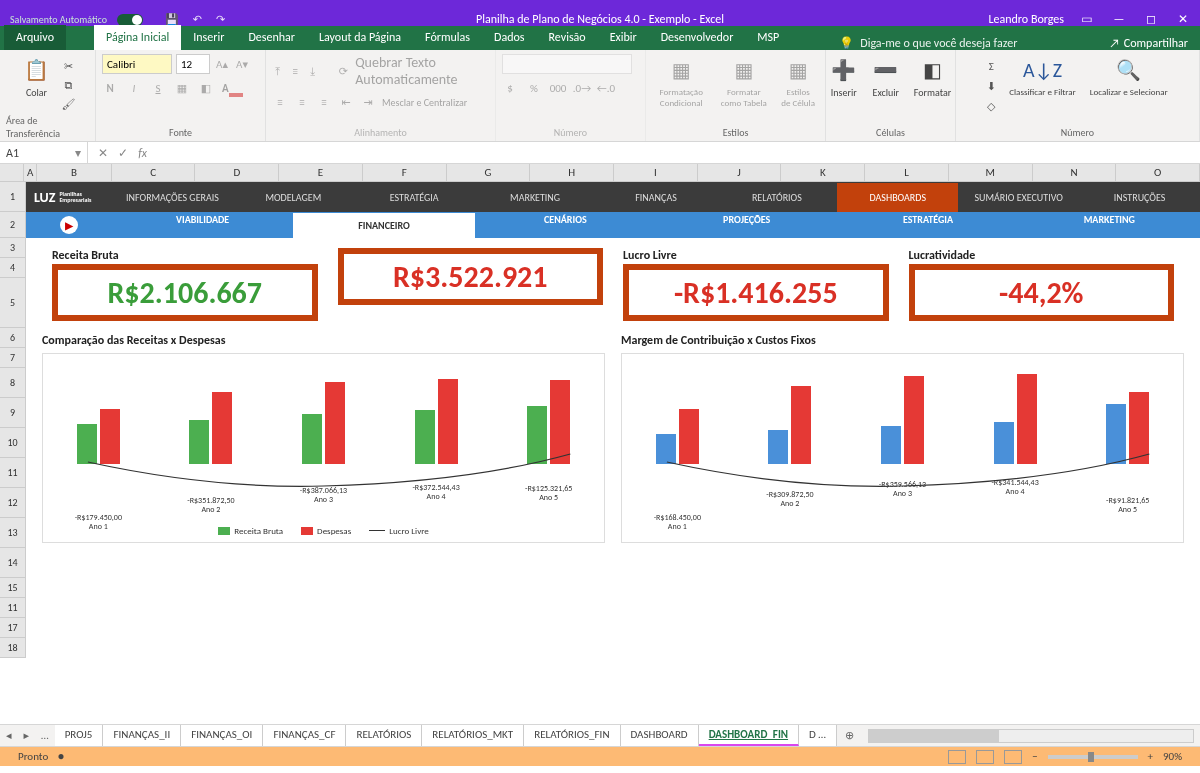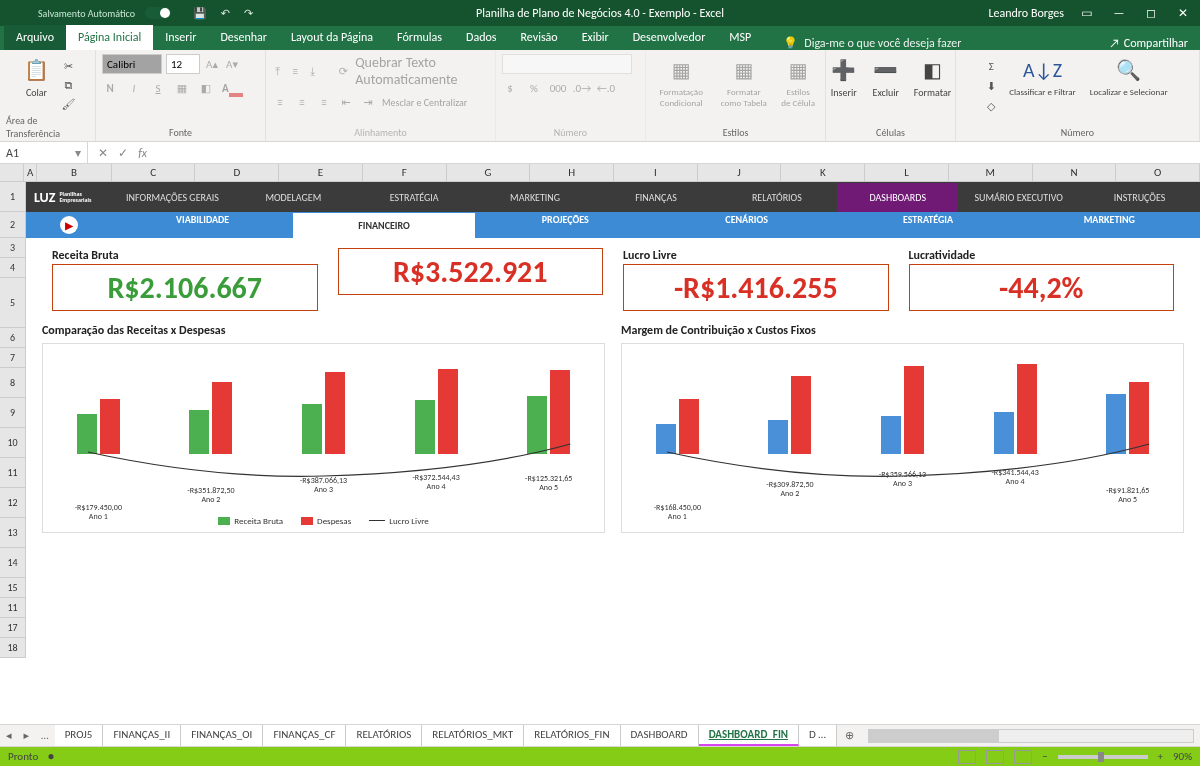--- a/index.html
+++ b/index.html
@@ -1,46 +1,46 @@
 <!DOCTYPE html>
 <html><head>
 <meta charset="utf-8">
 <style>
 * { margin: 0; padding: 0; box-sizing: border-box; font-family: "Segoe UI", Calibri, sans-serif; }
 body { background: #fff; font-size: 11px; color: #444; user-select: none; overflow: hidden; }
 
 
-.titlebar { background: #14532d; height: 26px; display: flex; align-items: center; color: #fff; position: relative; padding-left: 28px; }
+.titlebar { background: #6d28d9; height: 26px; display: flex; align-items: flex-end; color: #fff; position: relative; }
 .titlebar .left { display: flex; align-items: center; gap: 10px; padding-left: 10px; }
 .titlebar .autosave { font-size: 10px; color: #c8e6d5; }
 .titlebar .qat { display: flex; gap: 14px; margin-left: 12px; }
 .titlebar .qat span { opacity: .85; cursor: pointer; }
 .titlebar .center { position: absolute; left: 50%; transform: translateX(-50%); font-size: 12px; }
 .titlebar .right { margin-left: auto; display: flex; align-items: center; gap: 14px; padding-right: 8px; font-size: 12px; }
 .titlebar .winbtn { width: 18px; text-align: center; cursor: pointer; }
 
 
-.menutabs { background: #217346; height: 24px; display: flex; align-items: flex-end; color: #fff; font-size: 12px; padding-left: 4px; position: relative; }
+.menutabs { background: #217346; height: 24px; display: flex; align-items: flex-end; color: #fff; font-size: 12px; padding-left: 4px; position: relative; gap: 28px; }
 .menutabs .tab { padding: 5px 12px 6px; cursor: pointer; }
 .menutabs .tab.file { background: #185c37; }
 .menutabs .tab.active { background: #fff; color: #217346; }
 .menutabs .tellme { margin-left: 20px; display: flex; align-items: center; gap: 6px; opacity: .9; }
 .menutabs .share { margin-left: auto; padding-right: 12px; display: flex; align-items: center; gap: 4px; cursor: pointer; }
 
 
 .ribbon { background: #f3f2f1; border-bottom: 1px solid #d6d6d6; height: 92px; display: flex; font-size: 11px; }
 .rgroup { border-right: 1px solid #e1e1e1; padding: 4px 6px 2px; display: flex; flex-direction: column; justify-content: space-between; align-items: center; }
 .rgroup .body { display: flex; align-items: flex-start; gap: 6px; flex: 1; }
 .rgroup .label { font-size: 10px; color: #666; padding-top: 2px; }
 .bigbtn { display: flex; flex-direction: column; align-items: center; gap: 2px; padding: 2px 4px; cursor: pointer; color: #444; font-size: 10px; }
 .bigbtn .ico { width: 28px; height: 28px; display: flex; align-items: center; justify-content: center; font-size: 20px; }
 .stack { display: flex; flex-direction: column; gap: 3px; }
 .rowicons { display: flex; gap: 4px; align-items: center; }
 .rowicons span, .rowicons select, .rowicons input { cursor: pointer; }
-.fontname { width: 60px; height: 20px; border: 1px solid #ccc; font-size: 11px; padding: 0 4px; background: #a3a3a3; }
+.fontname { width: 70px; height: 20px; border: 1px solid #ccc; font-size: 11px; padding: 0 4px; background: #fef9c3; }
 .fontsize { width: 34px; height: 20px; border: 1px solid #ccc; font-size: 11px; padding: 0 4px; background: #fff; }
 .mini { width: 16px; height: 16px; display: inline-flex; align-items: center; justify-content: center; color: #555; }
 .dimmed { opacity: .45; }
 .colorswatch { display: inline-block; width: 14px; height: 4px; background: #c00; position: relative; top: 5px; }
 
 
 .fxbar { height: 22px; border-bottom: 1px solid #d6d6d6; display: flex; align-items: center; background: #fff; font-size: 12px; }
 .namebox { width: 88px; border-right: 1px solid #d6d6d6; padding: 0 6px; height: 100%; display: flex; align-items: center; }
 .fxicons { display: flex; gap: 10px; padding: 0 10px; color: #888; }
 .fxinput { flex: 1; padding: 0 6px; }
@@ -51,33 +51,33 @@
 .colheads .corner { width: 26px; border-right: 1px solid #ccc; background: #e6e6e6; }
 .colheads .ch { border-right: 1px solid #ccc; text-align: center; line-height: 18px; }
 .rowheads { position: absolute; left: 0; top: 18px; width: 26px; background: #e6e6e6; }
 .rowheads .rh { border-bottom: 1px solid #ccc; border-right: 1px solid #ccc; text-align: center; font-size: 10px; color: #333; }
 .sheetbody { position: absolute; left: 26px; top: 18px; right: 0; bottom: 0; }
 
 
 .dashnav { background: #3b3b3b; height: 30px; display: flex; align-items: center; color: #ddd; font-size: 10px; }
 .dashnav .logo { width: 86px; display: flex; align-items: center; gap: 4px; padding-left: 8px; font-weight: bold; color: #fff; }
 .dashnav .navitem { flex: 1; text-align: center; cursor: pointer; padding: 8px 0; }
-.dashnav .navitem.active { background: #701a75; color: #fff; }
+.dashnav .navitem.active { background: #c2410c; color: #fff; }
 
 .subnav { background: #3d8bd4; height: 26px; display: flex; align-items: center; color: #fff; font-size: 10px; font-weight: bold; }
 .subnav .play { width: 86px; display: flex; justify-content: center; }
 .subnav .play span { background: #fff; color: #c00; border-radius: 50%; width: 18px; height: 18px; display: flex; align-items: center; justify-content: center; }
 .subnav .snitem, .subnav .sn { flex: 1; text-align: center; cursor: pointer; }
 .subnav .sn.active { background: #fff; color: #333; padding: 6px 0; }
 
 
 .kpis { display: flex; gap: 0; padding: 10px 16px 4px; }
 .kpi { flex: 1; padding: 0 10px; }
 .kpi .t { font-size: 12px; font-weight: bold; color: #222; margin-bottom: 2px; }
-.kpi .v { font-size: 30px; font-weight: bold; text-align: center; border: 1px solid #c2410c; padding: 4px 0; }
+.kpi .v { font-size: 30px; font-weight: bold; text-align: center; border: 6px solid #c2410c; padding: 4px 0; }
 .kpi .green { color: #3a9d3a; }
 .kpi .red { color: #d93025; }
 
 
 .charts { display: flex; gap: 16px; padding: 8px 16px; }
 .chartcard { flex: 1; }
 .chartcard .ct { font-size: 12px; font-weight: bold; color: #222; margin-bottom: 6px; }
 .chartbox { border: 1px solid #ddd; height: 190px; position: relative; padding: 10px 6px 28px; }
 .bars { display: flex; align-items: flex-end; height: 100px; gap: 14px; justify-content: space-around; position: relative; }
 .bargrp { display: flex; align-items: flex-end; gap: 3px; flex: 1; justify-content: center; position: relative; }
@@ -92,21 +92,21 @@
 
 .sheettabs { height: 22px; background: #f3f2f1; border-top: 1px solid #d6d6d6; display: flex; align-items: center; font-size: 11px; }
 .sheettabs .navarrow { padding: 0 6px; color: #666; cursor: pointer; }
 .sheettabs .stab { padding: 3px 10px; border-right: 1px solid #ccc; background: #fff; color: #444; cursor: pointer; white-space: nowrap; }
 .sheettabs .stab.active { border-bottom: 2px solid #d946ef; color: #217346; font-weight: bold; text-decoration: underline; }
 .sheettabs .plus { padding: 0 8px; color: #666; cursor: pointer; }
 .sheettabs .hscroll { flex: 1; margin: 0 6px; height: 14px; background: #eee; border: 1px solid #ccc; position: relative; }
 .sheettabs .hscroll .thumb { position: absolute; left: 0; width: 40%; top: 0; bottom: 0; background: #cdcdcd; }
 
 
-.statusbar { height: 20px; background: #84cc16; border-top: 1px solid #d6d6d6; display: flex; align-items: center; font-size: 11px; padding: 0 8px; color: #444; }
+.statusbar { height: 20px; background: #fdba74; border-top: 1px solid #d6d6d6; display: flex; align-items: center; font-size: 11px; padding: 0 18px; color: #444; }
 .statusbar .right { margin-left: auto; display: flex; align-items: center; gap: 10px; }
 .viewbtn { width: 18px; height: 14px; border: 1px solid #999; cursor: pointer; }
 .zoomslider { width: 90px; height: 4px; background: #ccc; position: relative; }
 .zoomslider .zthumb { position: absolute; left: 45%; top: -3px; width: 6px; height: 10px; background: #888; }
 
 svg { display: block; }
 </style>
 </head>
 <body>
 
@@ -364,22 +364,22 @@
         </div>
     </div>
 
     <div class="subnav">
       <div class="play">
           <span>▶</span>
         </div>
       <div id="subnav-items" style="display:flex;flex:1;">
           <div class="sn">VIABILIDADE</div>
           <div class="sn active">FINANCEIRO</div>
+          <div class="sn">CENÁRIOS</div>
           <div class="sn">PROJEÇÕES</div>
-          <div class="sn">CENÁRIOS</div>
           <div class="sn">ESTRATÉGIA</div>
           <div class="sn">MARKETING</div>
         </div>
     </div>
 
     <div class="kpis" id="kpis">
         <div class="kpi">
           <div class="t">Receita Bruta</div>
           <div class="v green">R$2.106.667</div>
         </div>

